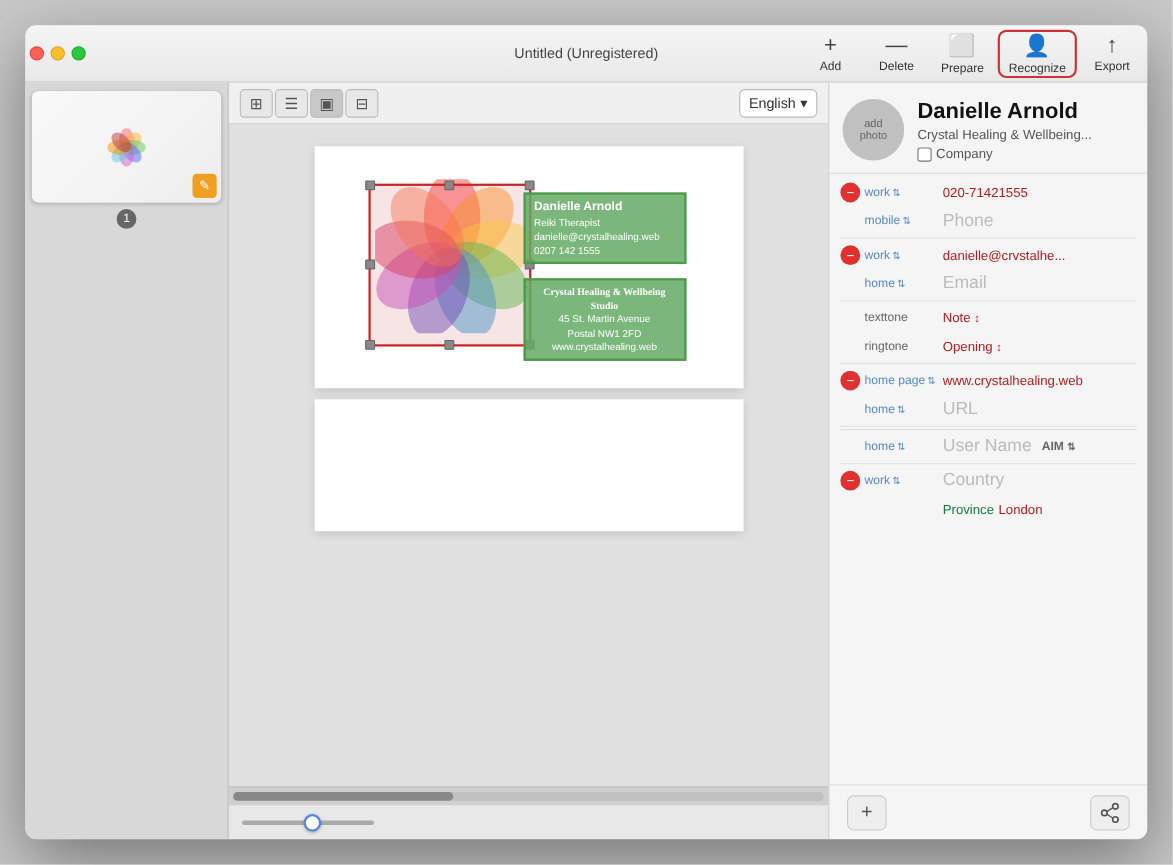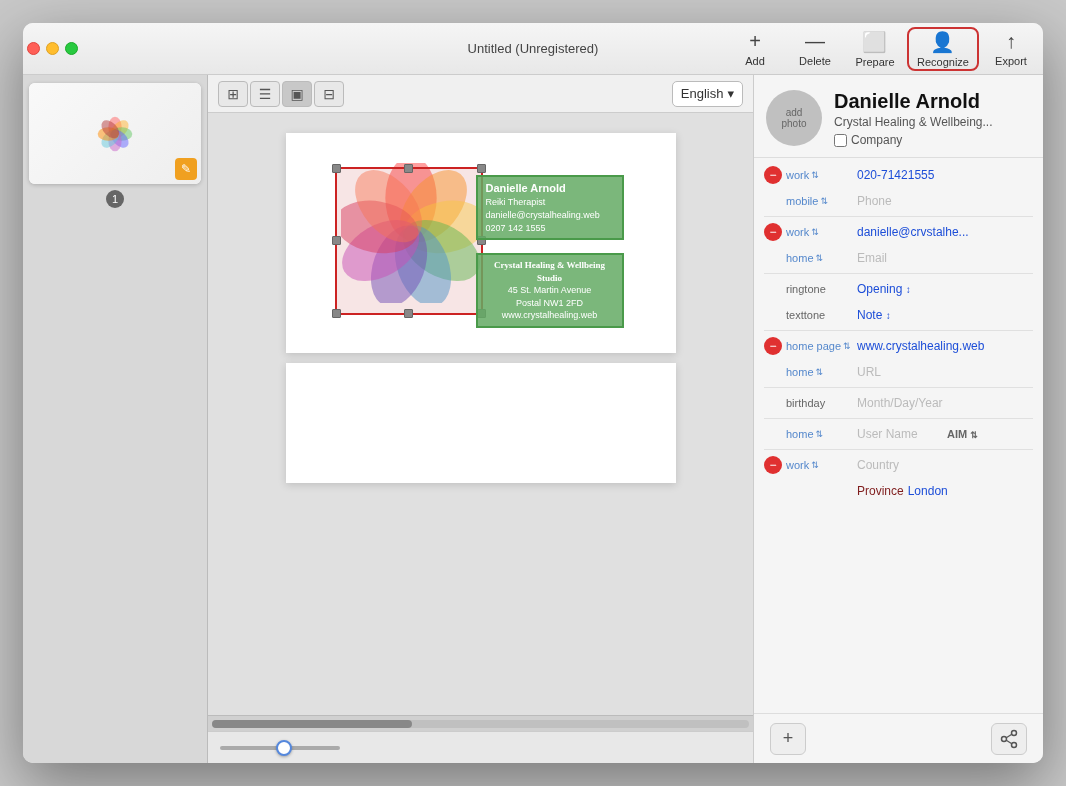--- a/index.html
+++ b/index.html
@@ -414,25 +414,25 @@
       align-items: center;
       gap: 2px;
       flex-shrink: 0;
     }
     .field-label-arrow {
       font-size: 9px;
       color: #5588cc;
     }
     .field-value {
       font-size: 12px;
-      color: #1d4ed8;
+      color: #b91c1c;
       flex: 1;
     }
     .field-placeholder {
-      font-size: 12px;
+      font-size: 16px;
       color: #bbb;
       flex: 1;
     }
     .field-separator {
       height: 1px;
       background: #e0e0e0;
       margin: 2px 10px;
     }
     .panel-footer {
       height: 50px;
@@ -645,51 +645,46 @@
         <div class="field-row">
           <div style="width:22px; flex-shrink:0;"></div>
           <span class="field-label">home <span class="field-label-arrow">⇅</span></span>
           <span class="field-placeholder">Email</span>
         </div>
 
         <div class="field-separator"></div>
 
         <div class="field-row">
           <div style="width:22px; flex-shrink:0;"></div>
+          <span class="field-label" style="color:#666;">texttone</span>
+          <span class="field-value">Note <span style="font-size:10px;">↕</span></span>
+        </div>
+
+        <div class="field-row">
+          <div style="width:22px; flex-shrink:0;"></div>
           <span class="field-label" style="color:#666;">ringtone</span>
           <span class="field-value">Opening <span style="font-size:10px;">↕</span></span>
-        </div>
-
-        <div class="field-row">
-          <div style="width:22px; flex-shrink:0;"></div>
-          <span class="field-label" style="color:#666;">texttone</span>
-          <span class="field-value">Note <span style="font-size:10px;">↕</span></span>
         </div>
 
         <div class="field-separator"></div>
 
         <div class="field-row">
           <div class="field-minus">−</div>
           <span class="field-label">home page <span class="field-label-arrow">⇅</span></span>
           <span class="field-value">www.crystalhealing.web</span>
         </div>
 
         <div class="field-row">
           <div style="width:22px; flex-shrink:0;"></div>
           <span class="field-label">home <span class="field-label-arrow">⇅</span></span>
           <span class="field-placeholder">URL</span>
         </div>
 
         <div class="field-separator"></div>
 
-        <div class="field-row">
-          <div style="width:22px; flex-shrink:0;"></div>
-          <span class="field-label" style="color:#666;">birthday</span>
-          <span class="field-placeholder">Month/Day/Year</span>
-        </div>
 
         <div class="field-separator"></div>
 
         <div class="field-row">
           <div style="width:22px; flex-shrink:0;"></div>
           <span class="field-label">home <span class="field-label-arrow">⇅</span></span>
           <span class="field-placeholder">User Name</span>
           <span class="field-value" style="margin-left:4px; font-size:11px; color:#666;font-weight:bold;">AIM <span style="font-size:9px;">⇅</span></span>
         </div>
 
@@ -697,21 +692,21 @@
 
         <div class="field-row">
           <div class="field-minus">−</div>
           <span class="field-label">work <span class="field-label-arrow">⇅</span></span>
           <span class="field-placeholder">Country</span>
         </div>
 
         <div class="field-row">
           <div style="width:22px; flex-shrink:0;"></div>
           <span class="field-label" style="color:#666; min-width:65px; text-align:right; margin-right:6px;"></span>
-          <span style="font-size:12px; color:#7f1d1d; margin-right:4px;">Province</span>
+          <span style="font-size:12px; color:#15803d; margin-right:4px;">Province</span>
           <span class="field-value">London</span>
         </div>
 
 
 
       </div>
 
       <div class="panel-footer">
         <div class="footer-btn">+</div>
         <div class="footer-btn">

